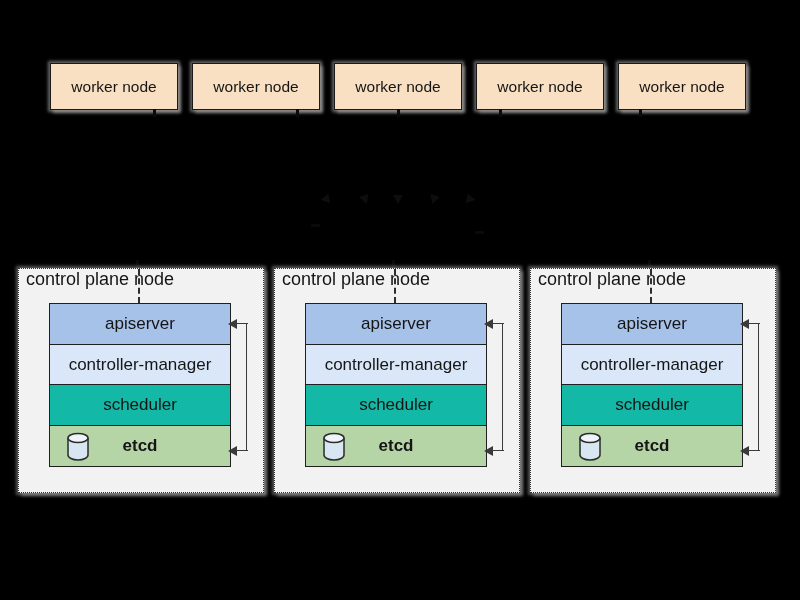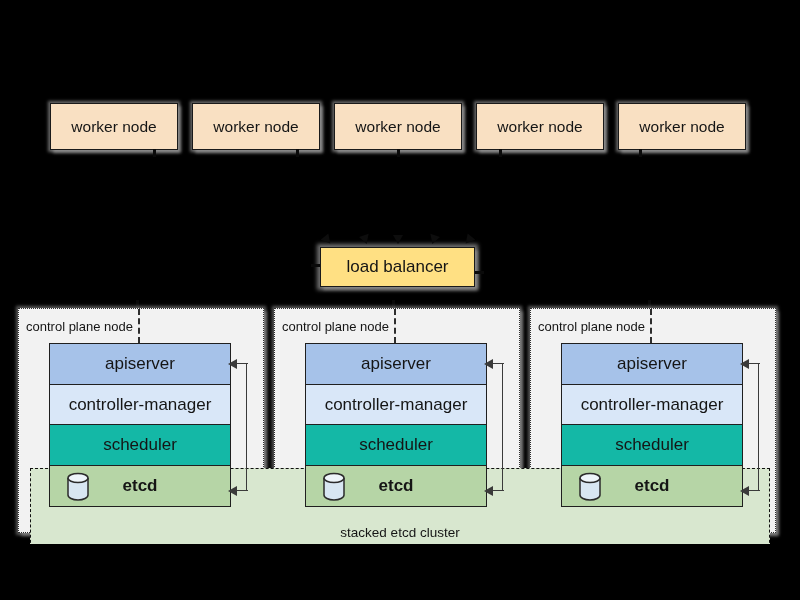--- a/index.html
+++ b/index.html
@@ -1,19 +1,19 @@
 <!DOCTYPE html>
 <html><head>
 <meta charset="utf-8">
 <style>
   html,body{margin:0;padding:0;background:#000;}
   *{box-sizing:border-box;}
   .canvas{
-    position:relative;width:800px;height:504px;background:#000;overflow:hidden;
-    font-family:"Liberation Sans",sans-serif;color:#151515;margin-top:40px;
+    position:relative;width:800px;height:600px;background:#000;overflow:hidden;
+    font-family:"Liberation Sans",sans-serif;color:#151515;
   }
   
   .worker{
     position:absolute;top:63px;width:128px;height:47px;
     background:#f9e0c2;border:1.5px solid #1a1a1a;
     display:flex;align-items:center;justify-content:center;
     font-size:15.5px;
     box-shadow:0 0 3px 2px rgba(160,160,160,.65), 3px 3px 3px rgba(130,130,130,.85);
   }
   .w0{left:50px}.w1{left:192px}.w2{left:334px}.w3{left:476px}.w4{left:618px}
@@ -31,21 +31,21 @@
     border:5px solid transparent;border-top:9px solid #0d0d0d;
   }
   .lbnub{position:absolute;width:9px;height:3px;background:#0a0a0a;z-index:2;}
   
   .cp{
     position:absolute;top:268px;width:246px;height:225px;
     background:#f2f2f2;border:1.6px dotted #2e2e2e;
     box-shadow:0 0 3px 2px rgba(150,150,150,.6), 3px 3px 3px rgba(120,120,120,.8);
   }
   .cp0{left:18px}.cp1{left:274px}.cp2{left:530px}
-  .cp-label{position:absolute;left:7px;top:10px;font-size:13px;z-index:3;}
+  .cp-label{position:absolute;left:7px;top:0;font-size:18px;z-index:3;}
   .cptick{position:absolute;top:260px;width:3px;height:8px;background:#0a0a0a;}
   .dashline{position:absolute;left:119px;top:0;height:34px;width:0;
     border-left:2px dashed #2e2e2e;z-index:4;}
   
   .stack{position:absolute;left:30px;top:34px;width:182px;z-index:3;}
   .row{
     position:relative;height:42px;margin-top:-1.4px;
     border:1.4px solid #1f1f1f;
     display:flex;align-items:center;justify-content:center;font-size:17px;
   }
@@ -96,23 +96,20 @@
   <div class="wtick" style="left:397px"></div>
   <div class="wtick" style="left:499px"></div>
   <div class="wtick" style="left:639px"></div>
 
   <div class="lbarrow" style="left:324px;transform:rotate(-40deg)"></div>
   <div class="lbarrow" style="left:361px;transform:rotate(-18deg)"></div>
   <div class="lbarrow" style="left:393px"></div>
   <div class="lbarrow" style="left:428px;transform:rotate(18deg)"></div>
   <div class="lbarrow" style="left:462px;transform:rotate(40deg)"></div>
 
-  <div class="lb">
-    <span>load balancer</span>
-  </div>
   <div class="lbnub" style="left:311px;top:224px"></div>
   <div class="lbnub" style="left:475px;top:231px"></div>
 
   <div class="cptick" style="left:136px"></div>
   <div class="cptick" style="left:392px"></div>
   <div class="cptick" style="left:648px"></div>
 
   <div class="cp cp0">
     <div class="cp-label">control plane node</div>
     <div class="dashline"></div>
@@ -196,17 +193,14 @@
     </div>
     <div class="bracket">
       <div class="br-v"></div>
       <div class="br-h br-h1"></div>
       <div class="br-h br-h2"></div>
       <div class="br-a br-a1"></div>
       <div class="br-a br-a2"></div>
     </div>
   </div>
 
-  <div class="cluster">
-    <div class="cluster-label">stacked etcd cluster</div>
-  </div>
 
 </div>
 
 </body></html>

